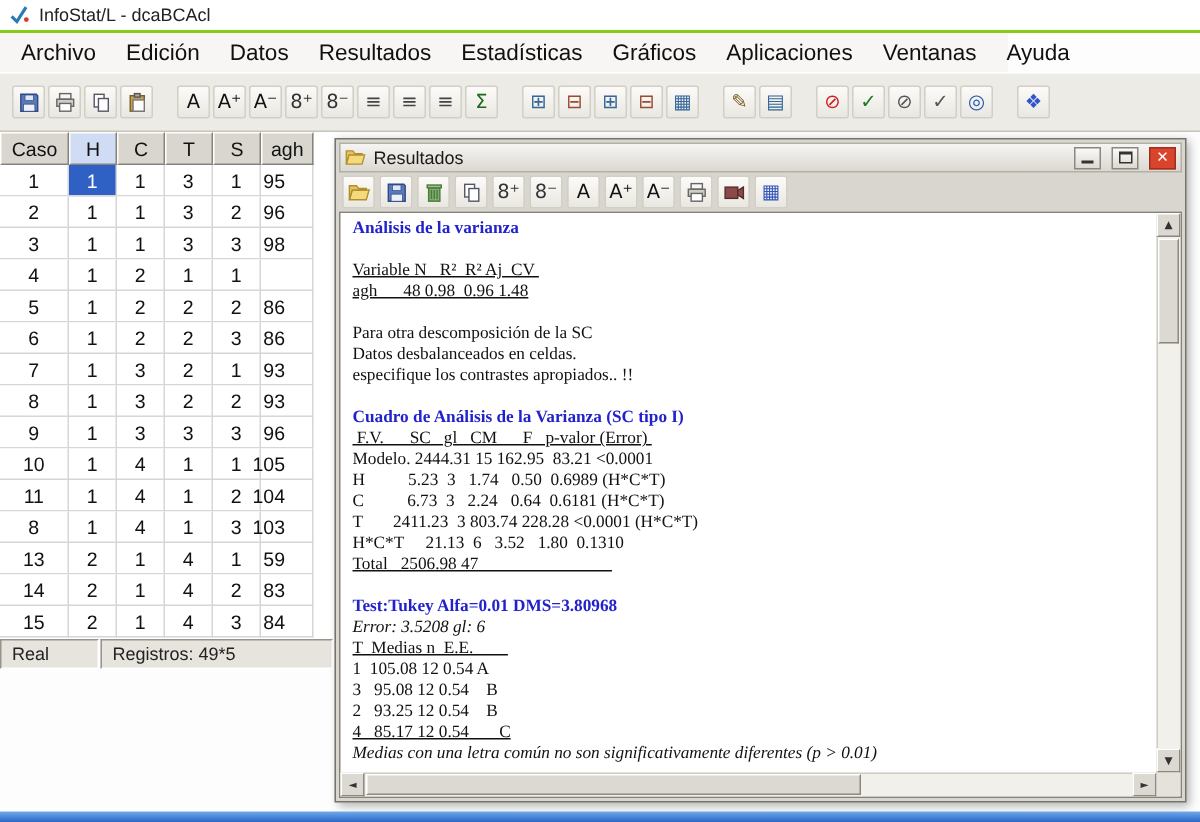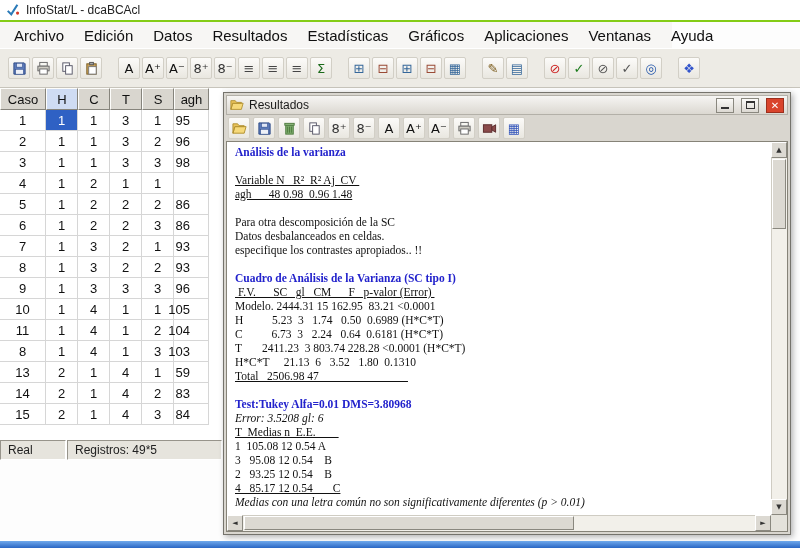--- a/index.html
+++ b/index.html
@@ -28,21 +28,21 @@
   .dg-hcell{background:#d9d6cf;border-top:1px solid #fdfdfb;border-left:1px solid #fdfdfb;
     border-right:1px solid #86847c;border-bottom:1px solid #86847c;
     display:flex;align-items:center;justify-content:center;font-size:13px}
   .dg-hcell.hl{background:#cfdcf3}
   .dg-row{display:flex;height:21px}
   .dg-cell{border-right:1px solid #d6d6d6;border-bottom:1px solid #d6d6d6;background:#fff;
     display:flex;align-items:center;justify-content:center;font-size:13px}
   .dg-cell.num{justify-content:flex-end;padding-right:18px}
   .dg-cell.sel{background:#2f61c4;color:#fff}
   .c0{width:46px}.c1{width:32px}.c2{width:32px}.c3{width:32px}.c4{width:32px}.c5{width:35px}
-  .dg-status{display:flex;height:20px;margin-top:15px}
+  .dg-status{display:flex;height:20px;margin-top:1px}
   .dg-panel{background:#e6e4dd;border:1px solid;border-color:#97948b #ffffff #ffffff #97948b;
     font-size:12px;display:flex;align-items:center;padding:0 7px;color:#222}
   .dg-panel.mode{width:66px}
   .dg-panel.recs{flex:1;margin-left:1px}
 
   
   .reswin{position:absolute;left:223px;top:92px;width:568px;height:443px;background:#d9d6cf;
     border:1px solid #75736c;box-shadow:2px 2px 6px rgba(0,0,0,.3);padding:2px;display:flex;flex-direction:column}
   .res-title{height:20px;background:linear-gradient(#f6f5f3,#dbd8d1);border:1px solid #b3b0a8;
     display:flex;align-items:center;gap:5px;padding:0 3px;font-size:12px;color:#1a1a1a;flex:0 0 20px}

